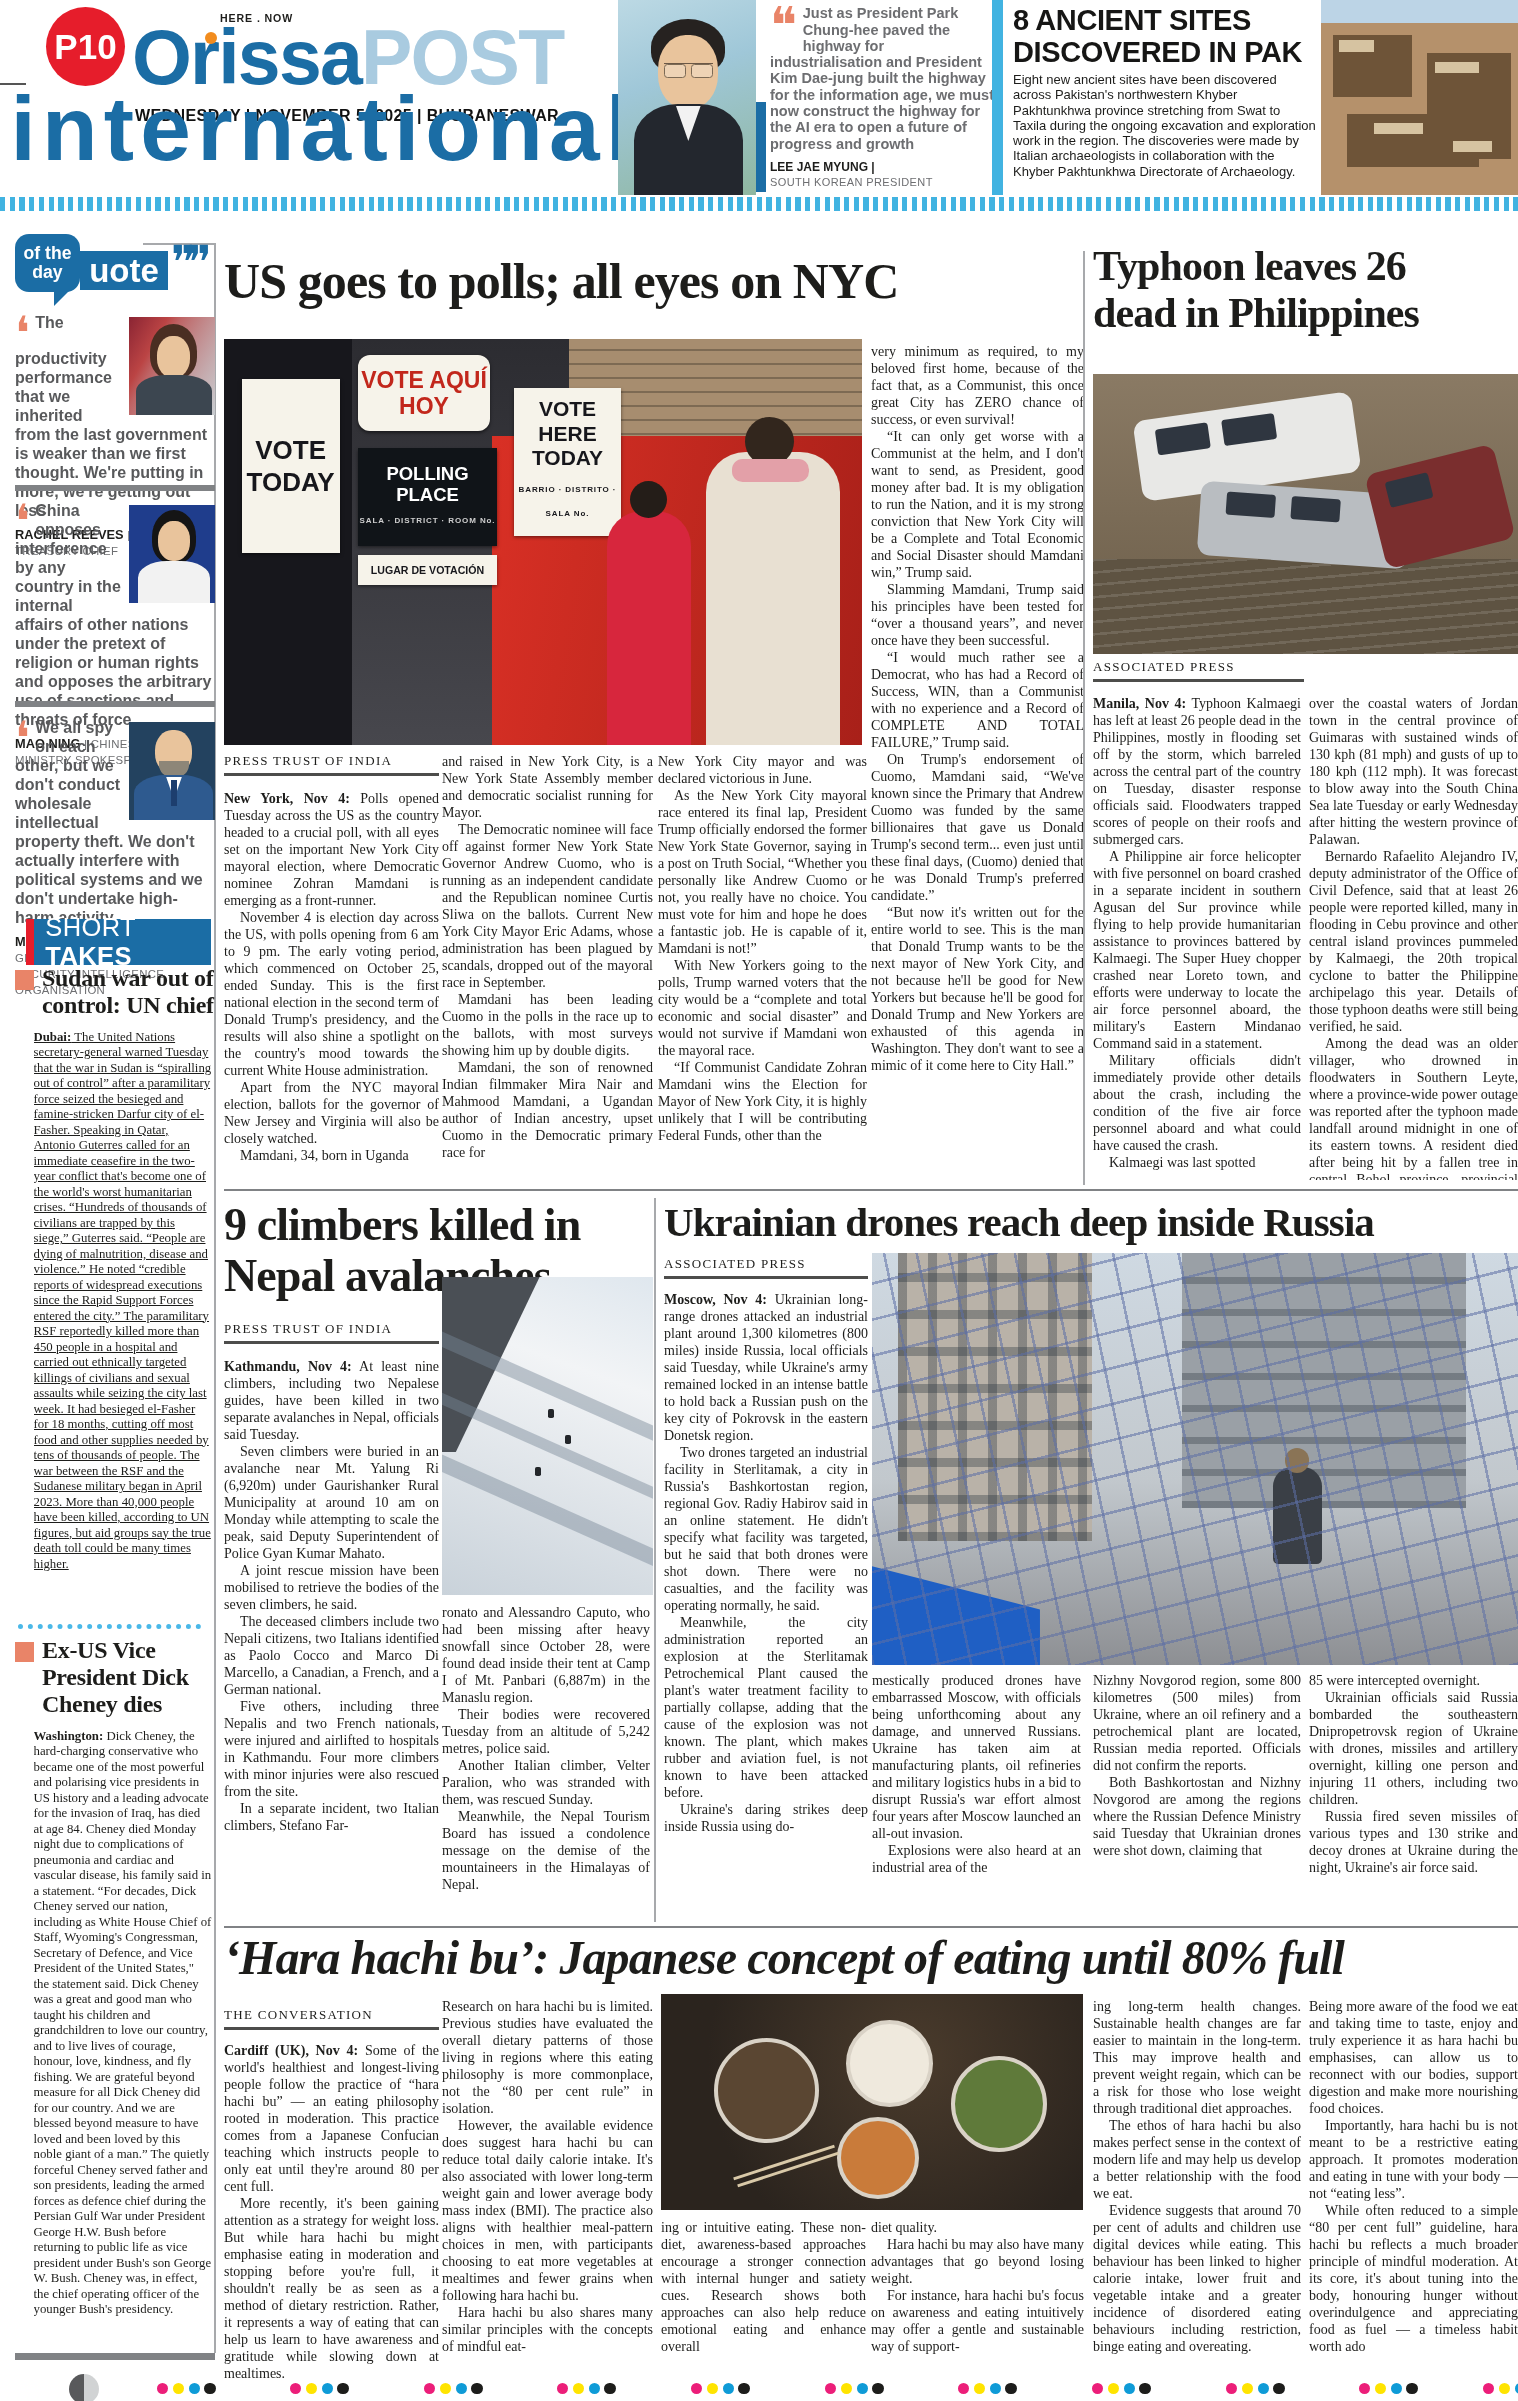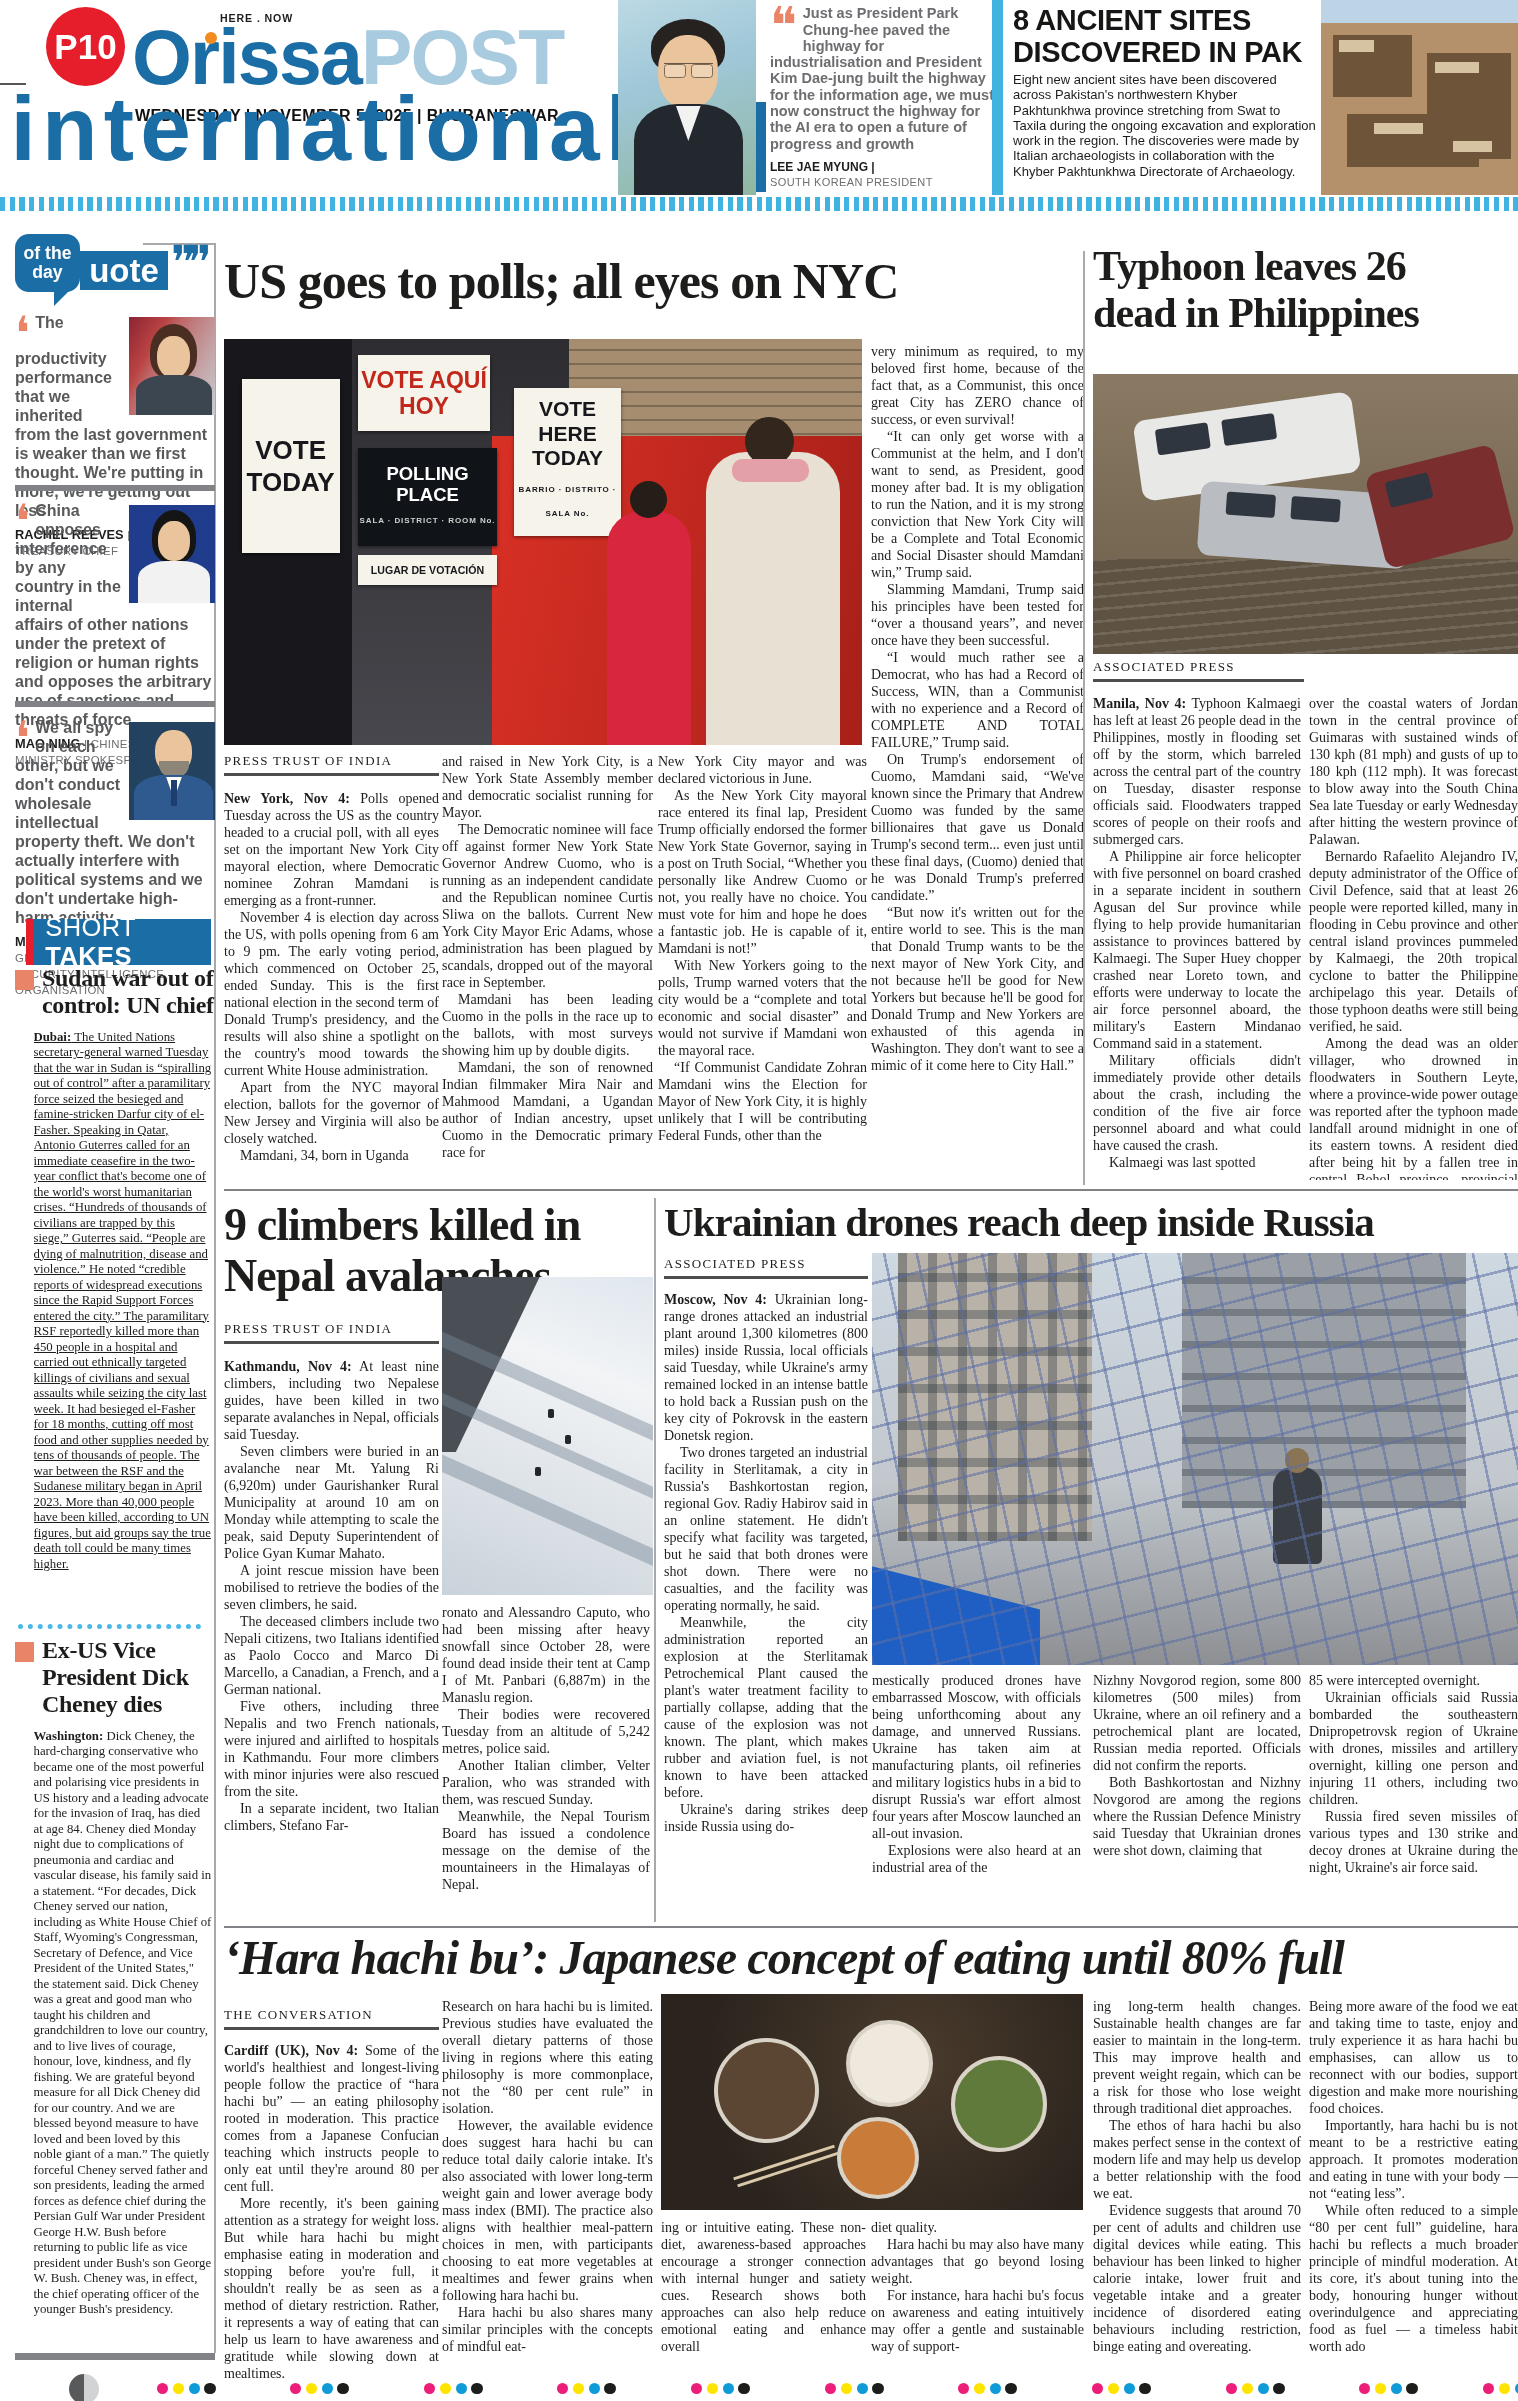--- a/index.html
+++ b/index.html
@@ -123,21 +123,21 @@
   .uspic{left:224px;top:339px;width:638px;height:406px;background:linear-gradient(180deg,#2c2c31,#47474d);}
   .uspic .brick{position:absolute;right:0;top:0;width:46%;height:34%;background:#a78d6f;
      background-image:repeating-linear-gradient(0deg,rgba(0,0,0,.25) 0 1.8px,transparent 1.8px 14px);}
   .uspic .redwall{position:absolute;right:0;top:24%;width:58%;height:76%;
      background:linear-gradient(100deg,#d93025,#a82019);}
   .uspic .door{position:absolute;left:0;top:0;width:20%;height:100%;background:#17171c;}
   .sign{position:absolute;background:#f6f3ea;color:#17171c;font-family:"Liberation Sans",sans-serif;
         font-weight:bold;display:flex;align-items:center;justify-content:center;text-align:center;
         box-shadow:0 1.8px 3.5px rgba(0,0,0,.5);}
   .sg-votetoday{left:17.6px;top:40px;width:98px;height:174px;font-size:26px;line-height:32px;}
-  .sg-aqui{left:134px;top:16px;width:132px;height:76px;color:#c2271c;font-size:23px;line-height:26px;}
+  .sg-aqui{left:134px;top:16px;width:132px;height:76px;color:#c2271c;font-size:23px;line-height:26px;border-radius:12px;}
   .sg-polling{left:134px;top:109px;width:139px;height:98px;background:#101418;color:#fff;
               flex-direction:column;font-size:18.5px;line-height:21px;}
   .sg-polling small{font-size:8px;letter-spacing:0.9px;color:#cfcfcf;margin-top:5.3px;}
   .sg-lugar{left:134px;top:216px;width:139px;height:30px;font-size:10.6px;}
   .sg-votehere{left:290px;top:49px;width:107px;height:148px;flex-direction:column;font-size:21px;line-height:24.6px;}
   .sg-votehere small{font-size:8px;letter-spacing:0.9px;margin-top:7px;}
   .uspic .p-red{position:absolute;left:383px;top:172px;width:84px;height:234px;background:#d7263d;border-radius:35px 35px 0 0;}
   .uspic .p-red .hd{position:absolute;left:23px;top:-30px;width:37px;height:37px;border-radius:50%;background:#241d18;}
   .uspic .p-cream{position:absolute;left:482px;top:113px;width:134px;height:294px;background:#e8e0d2;border-radius:40px 40px 0 0;}
   .uspic .p-cream .hd{position:absolute;left:39px;top:-35px;width:49px;height:49px;border-radius:50%;background:#32261d;}

